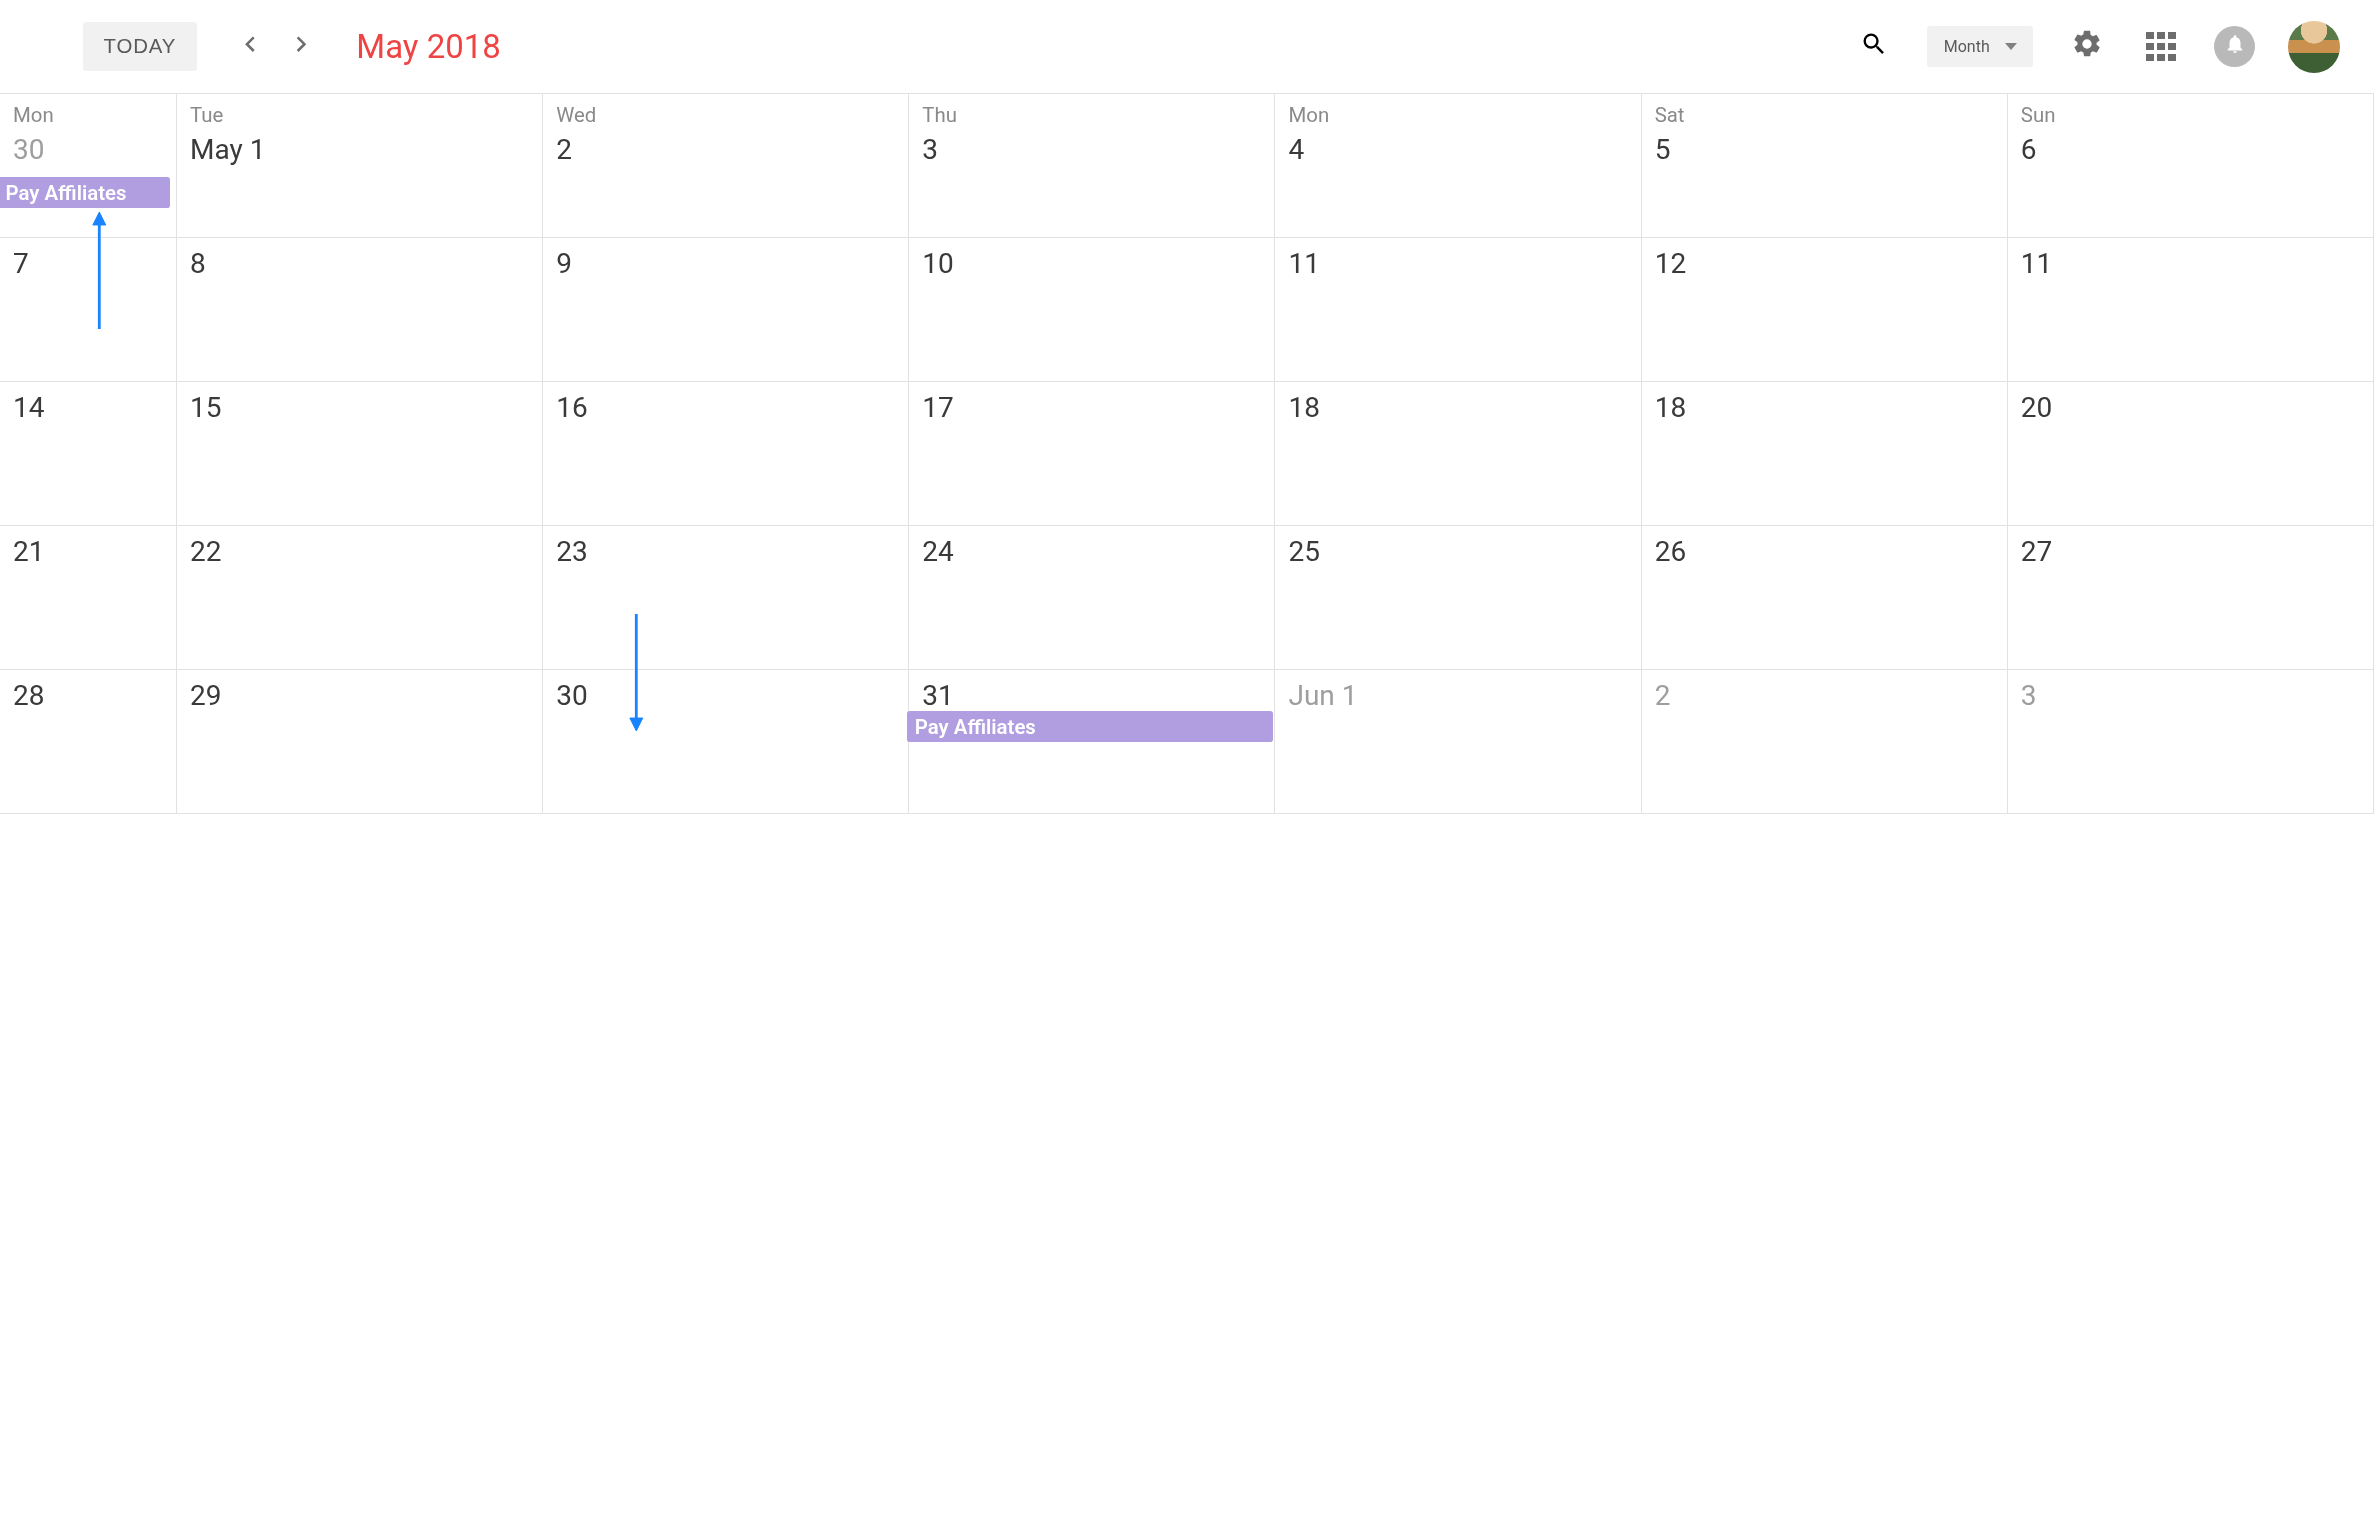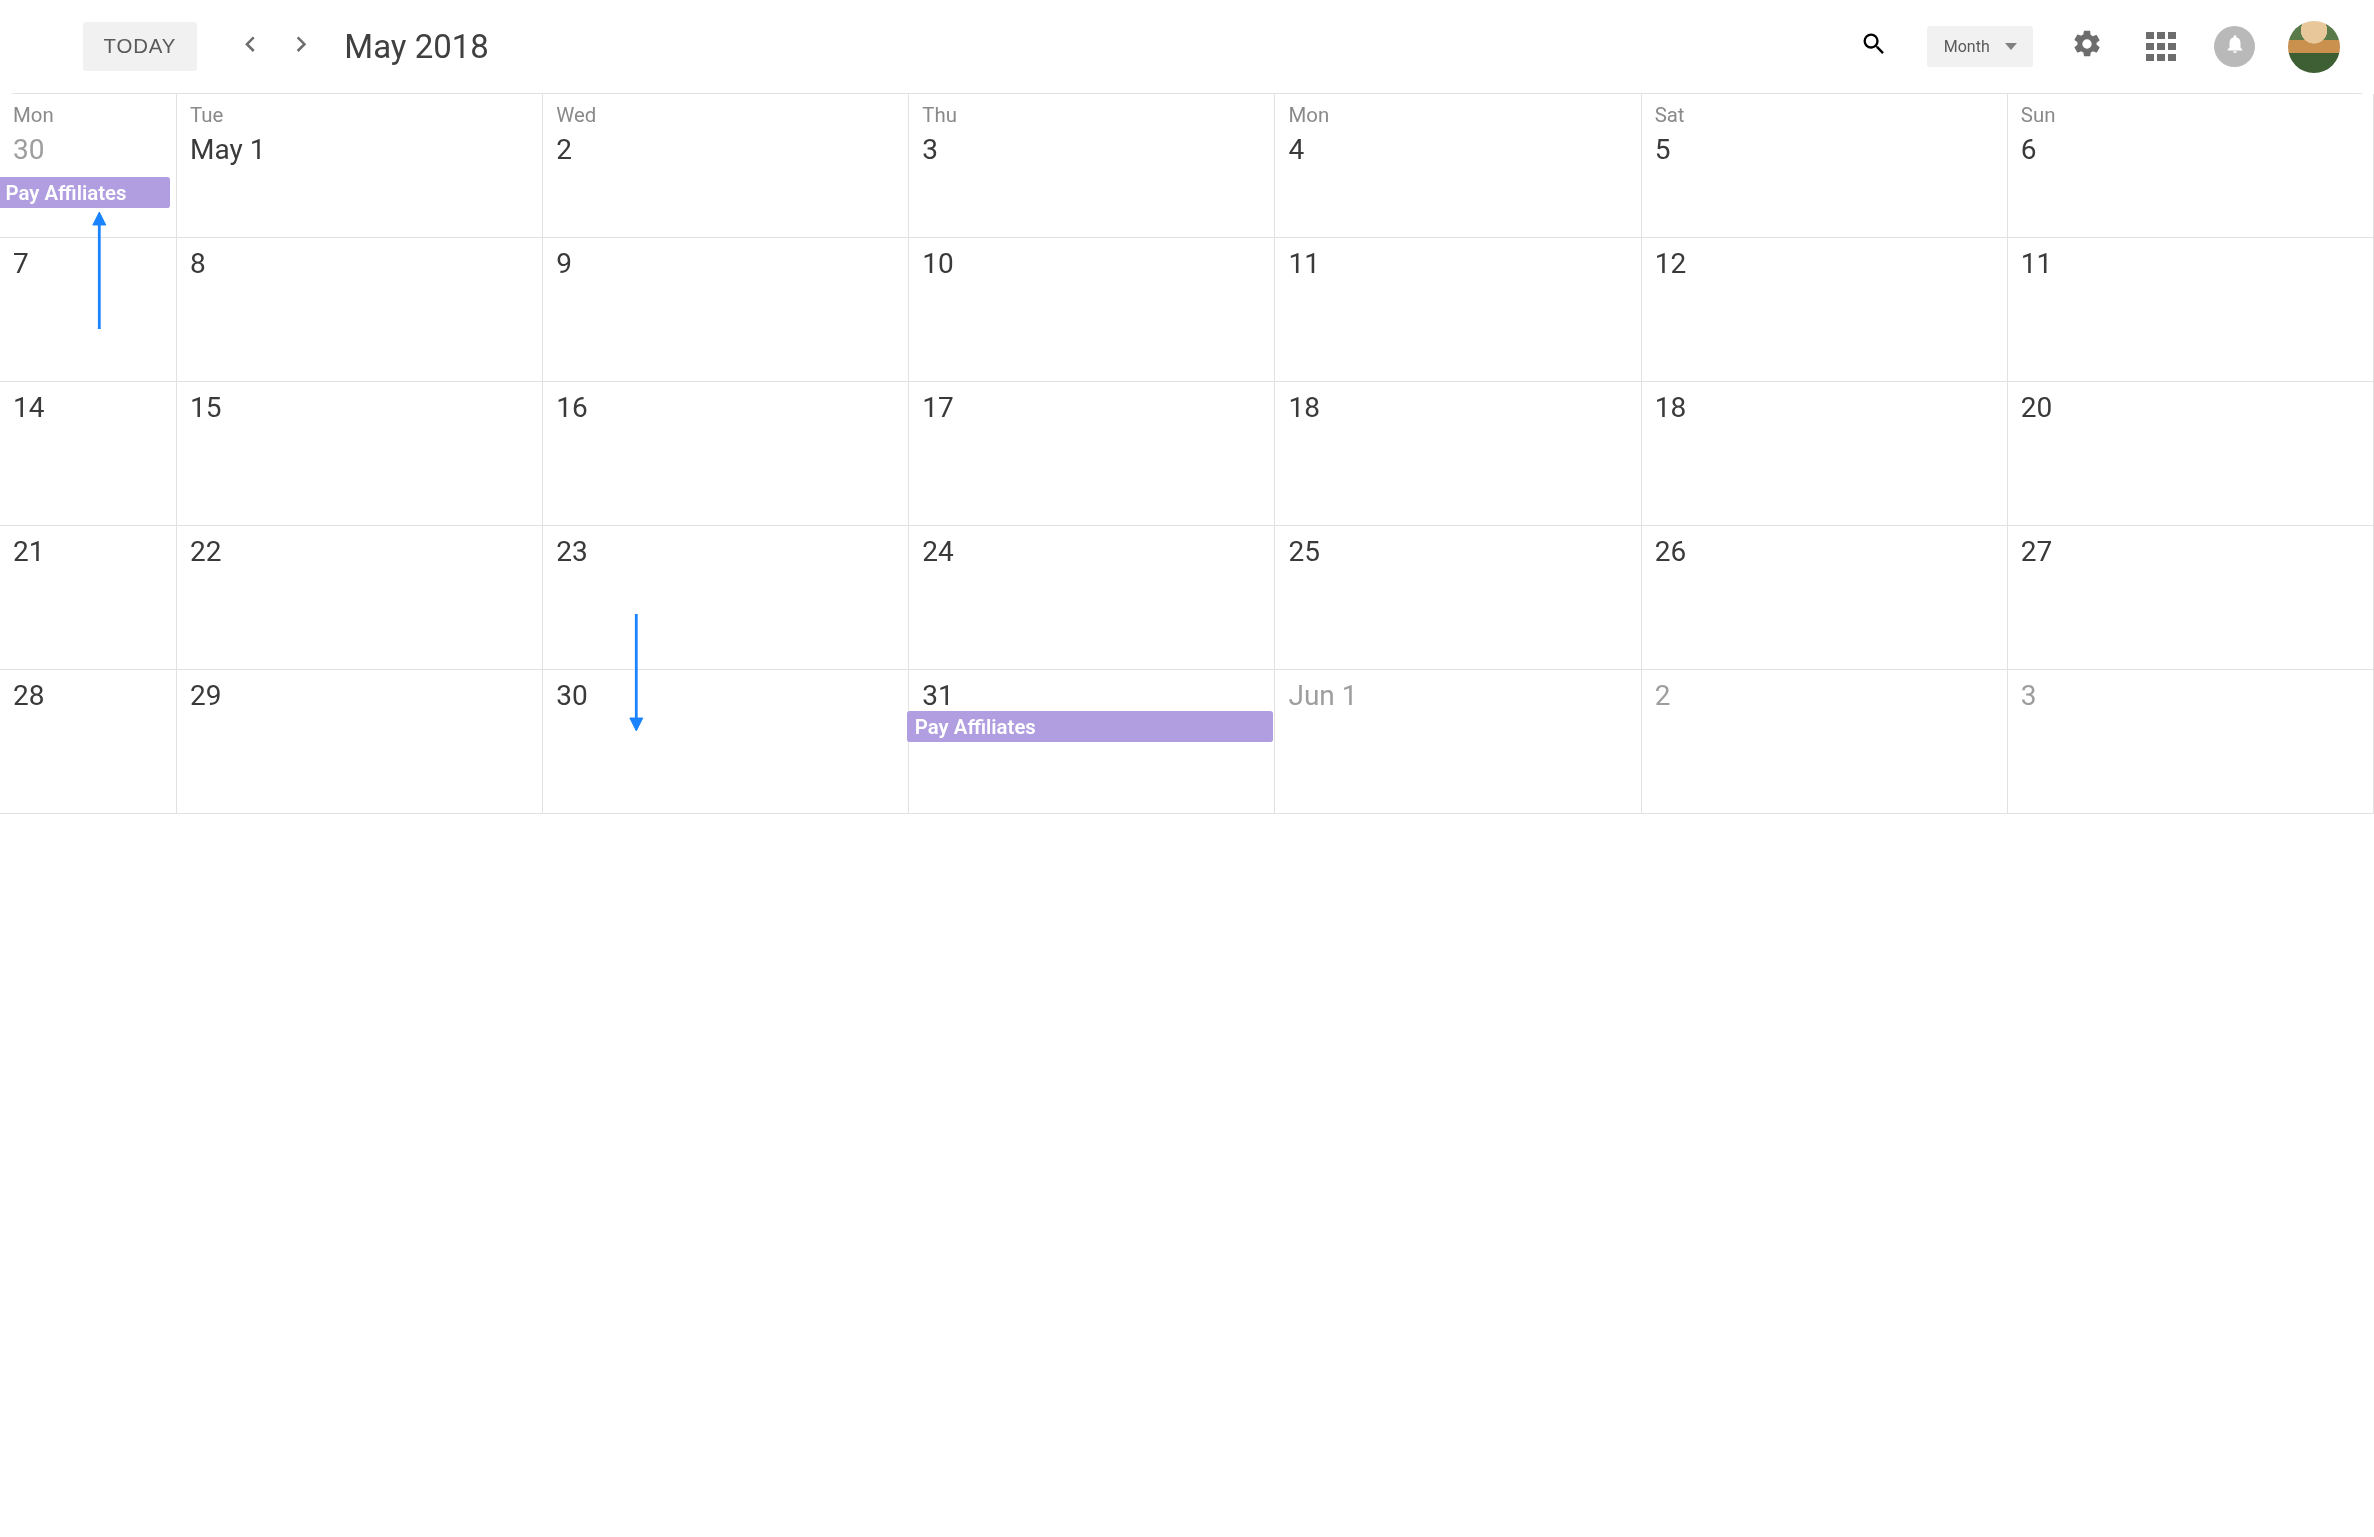--- a/index.html
+++ b/index.html
@@ -45,23 +45,23 @@
     display: flex;
     align-items: center;
     justify-content: center;
     color: #6d6d6d;
     cursor: pointer;
     border-radius: 50%;
   }
   .chev svg { width: 20.4px; height: 20.4px; fill: none; stroke: #6d6d6d; stroke-width: 3; }
   .month-title {
     font-size: 33px;
-    color: #404040;
+    color: #ef4444;
     font-weight: 400;
-    margin-left: 12px;
+    margin-left: 24px;
   }
   .header-right {
     margin-left: auto;
     display: flex;
     align-items: center;
     gap: 33px;
     padding-right: 15px;
   }
   .search-icon svg, .gear-icon svg, .apps-icon svg, .bell-icon svg {
     fill: #6d6d6d;
@@ -113,21 +113,20 @@
   .bell-wrap svg { fill:#fff; width:22px; height:22px; }
 
   .calendar {
     position: relative;
     width: 100%;
   }
   .grid {
     display: grid;
     grid-template-columns: 177px repeat(6, 1fr);
     border-top: 0.9px solid #e2e2e2;
-    border-radius: 16px;
   }
   .cell {
     border-right: 0.9px solid #e2e2e2;
     border-bottom: 0.9px solid #e2e2e2;
     padding: 9.3px 13px 0 13px;
     position: relative;
     min-height: 144px;
     background:#fff;
   }
   .cell:first-child { border-left: none; }

